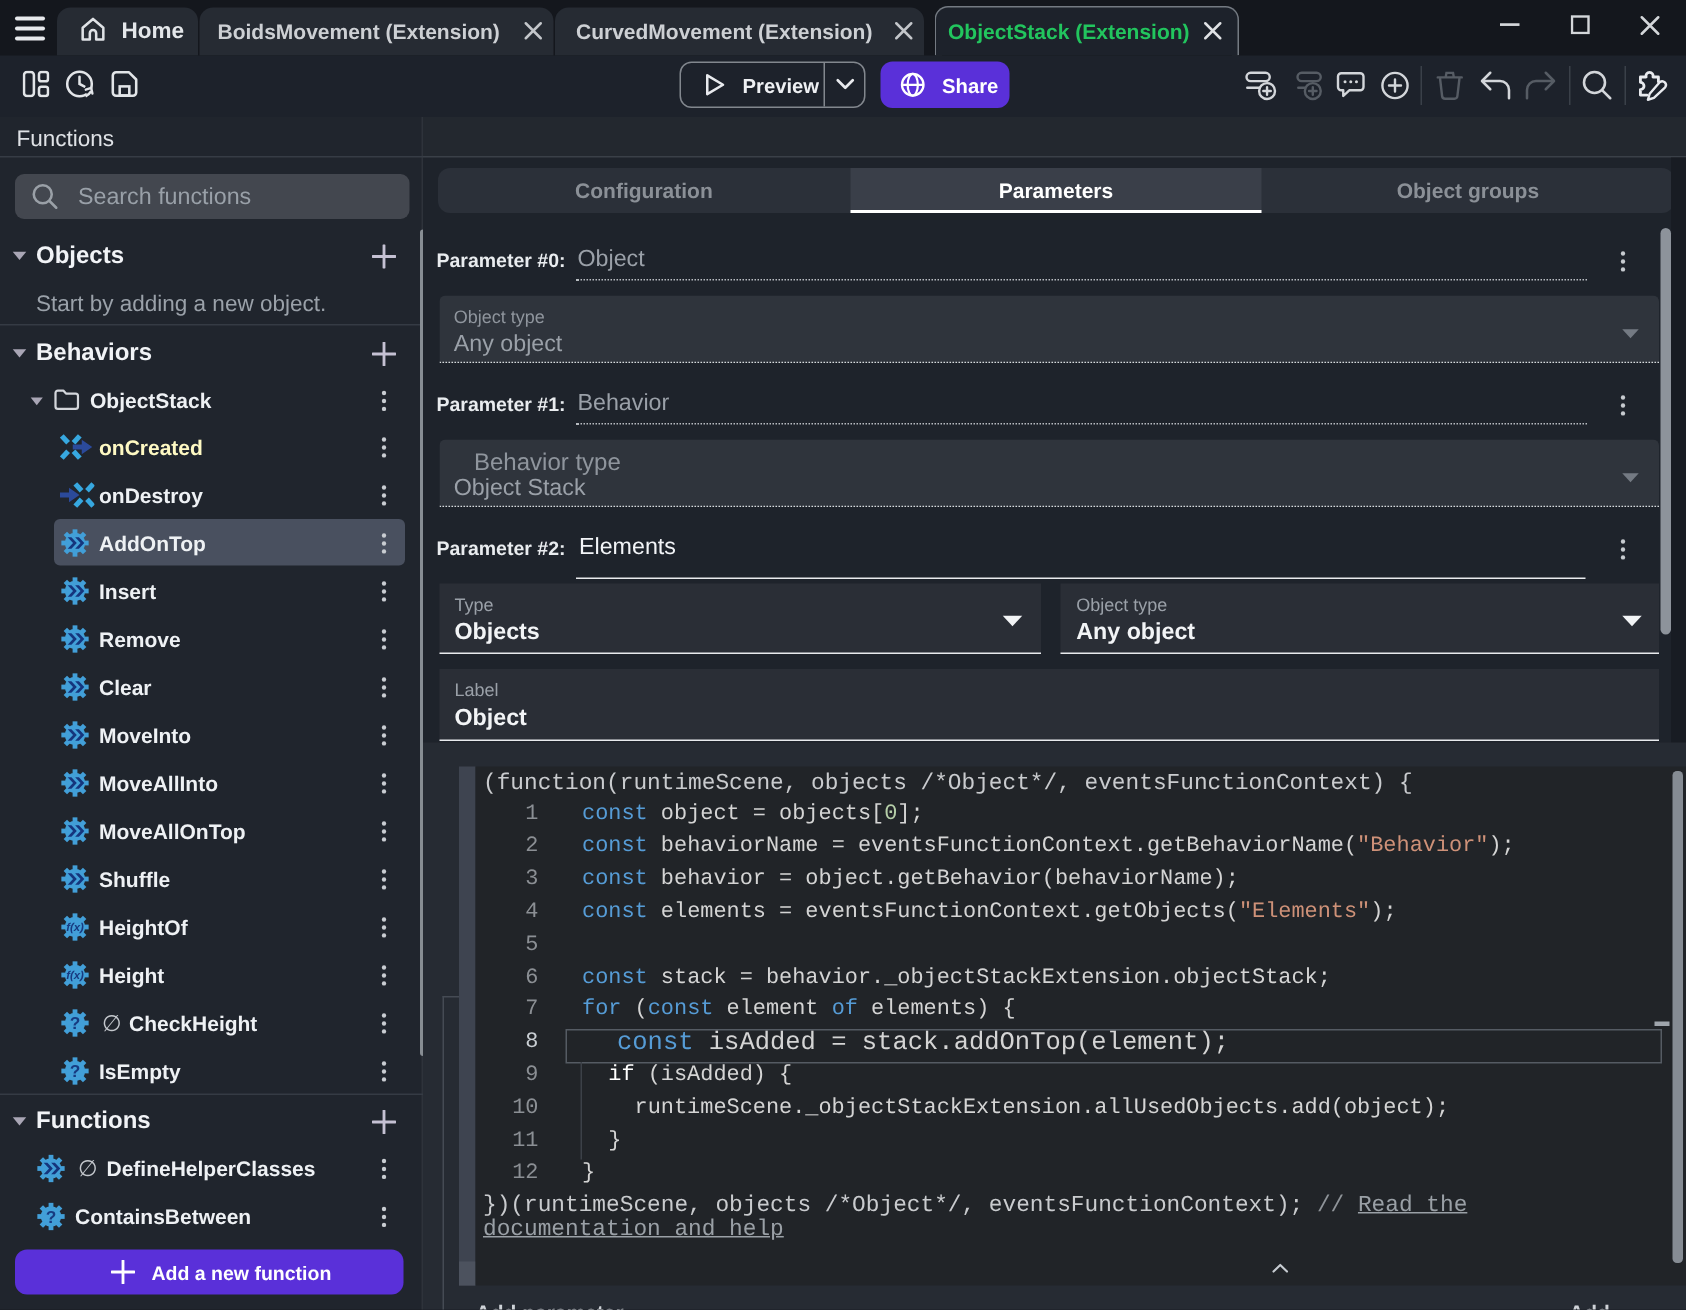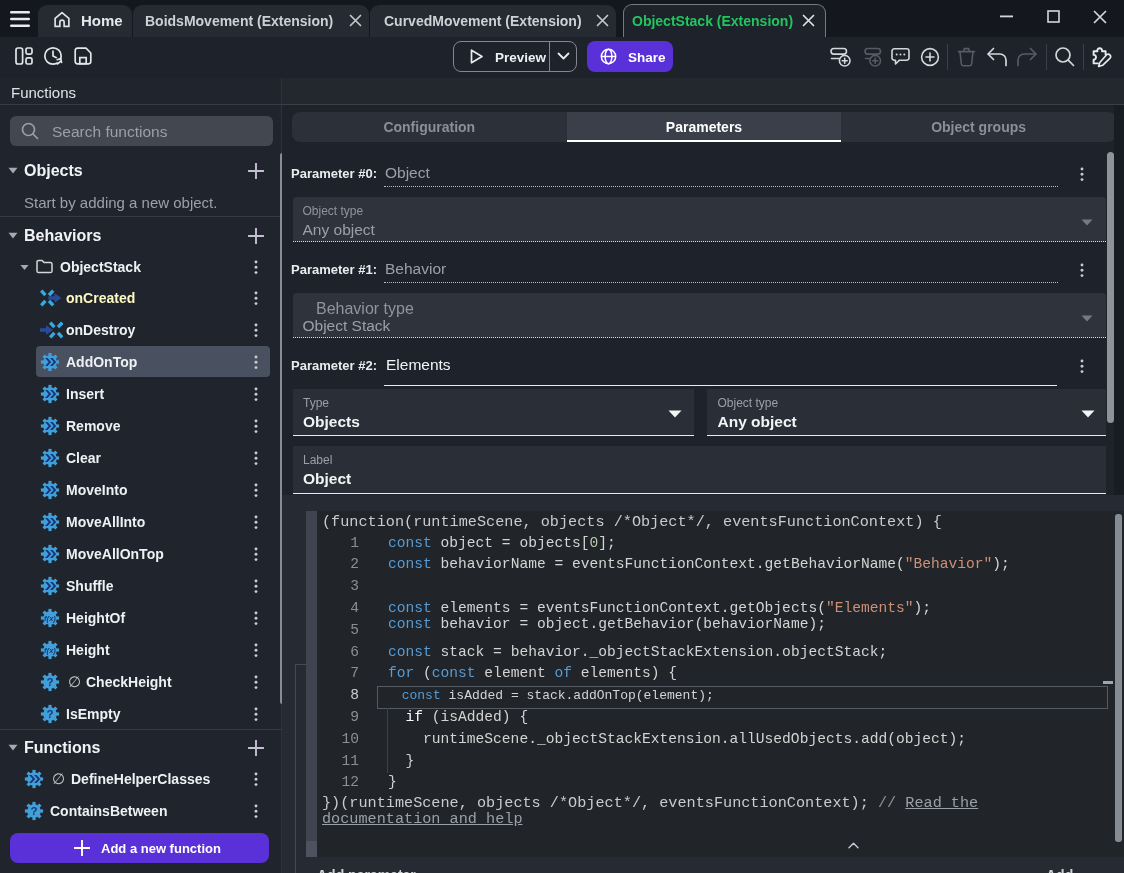--- a/index.html
+++ b/index.html
@@ -446,31 +446,31 @@
 <div class="abs" style="left:294.5px;top:664px;width:12px;height:1px;background:#454b54;"></div>
 <div class="abs" style="left:306px;top:511px;width:10.5px;height:346px;background:#3e4450;"></div>
 <div class="abs" style="left:306px;top:841px;width:10.5px;height:16px;background:#4c525e;"></div>
 <div class="abs" id="editor" style="left:316.5px;top:511px;width:807.5px;height:346px;background:#212428;"></div>
 <div class="abs" style="left:322px;top:513px;font-size:15.2px;font-family:'Liberation Mono',monospace;color:#c9cbce;white-space:pre;">(function(runtimeScene, objects /*Object*/, eventsFunctionContext) {</div>
 <div class="abs" style="left:316.5px;top:532.5px;width:42.5px;height:21.8px;line-height:21.8px;font-size:14.6px;font-family:'Liberation Mono',monospace;color:#8b8f94;text-align:right;">1</div>
 <div class="abs" style="left:370.5px;top:532.5px;height:21.8px;line-height:21.8px;font-size:14.6px;font-family:'Liberation Mono',monospace;color:#d4d4d4;white-space:pre;">  <span style="color:#569cd6">const</span> object = objects[<span style="color:#b5cea8">0</span>];</div>
 <div class="abs" style="left:316.5px;top:554.3px;width:42.5px;height:21.8px;line-height:21.8px;font-size:14.6px;font-family:'Liberation Mono',monospace;color:#8b8f94;text-align:right;">2</div>
 <div class="abs" style="left:370.5px;top:554.3px;height:21.8px;line-height:21.8px;font-size:14.6px;font-family:'Liberation Mono',monospace;color:#d4d4d4;white-space:pre;">  <span style="color:#569cd6">const</span> behaviorName = eventsFunctionContext.getBehaviorName(<span style="color:#ce9178">"Behavior"</span>);</div>
 <div class="abs" style="left:316.5px;top:576.1px;width:42.5px;height:21.8px;line-height:21.8px;font-size:14.6px;font-family:'Liberation Mono',monospace;color:#8b8f94;text-align:right;">3</div>
-<div class="abs" style="left:370.5px;top:576.1px;height:21.8px;line-height:21.8px;font-size:14.6px;font-family:'Liberation Mono',monospace;color:#d4d4d4;white-space:pre;margin-top:38px;">  <span style="color:#569cd6">const</span> behavior = object.getBehavior(behaviorName);</div>
+<div class="abs" style="left:370.5px;top:576.1px;height:21.8px;line-height:21.8px;font-size:14.6px;font-family:'Liberation Mono',monospace;color:#d4d4d4;white-space:pre;">  <span style="color:#569cd6">const</span> behavior = object.getBehavior(behaviorName);</div>
 <div class="abs" style="left:316.5px;top:597.9px;width:42.5px;height:21.8px;line-height:21.8px;font-size:14.6px;font-family:'Liberation Mono',monospace;color:#8b8f94;text-align:right;">4</div>
 <div class="abs" style="left:370.5px;top:597.9px;height:21.8px;line-height:21.8px;font-size:14.6px;font-family:'Liberation Mono',monospace;color:#d4d4d4;white-space:pre;">  <span style="color:#569cd6">const</span> elements = eventsFunctionContext.getObjects(<span style="color:#ce9178">"Elements"</span>);</div>
 <div class="abs" style="left:316.5px;top:619.7px;width:42.5px;height:21.8px;line-height:21.8px;font-size:14.6px;font-family:'Liberation Mono',monospace;color:#8b8f94;text-align:right;">5</div>
 <div class="abs" style="left:370.5px;top:619.7px;height:21.8px;line-height:21.8px;font-size:14.6px;font-family:'Liberation Mono',monospace;color:#d4d4d4;white-space:pre;"></div>
 <div class="abs" style="left:316.5px;top:641.5px;width:42.5px;height:21.8px;line-height:21.8px;font-size:14.6px;font-family:'Liberation Mono',monospace;color:#8b8f94;text-align:right;">6</div>
 <div class="abs" style="left:370.5px;top:641.5px;height:21.8px;line-height:21.8px;font-size:14.6px;font-family:'Liberation Mono',monospace;color:#d4d4d4;white-space:pre;">  <span style="color:#569cd6">const</span> stack = behavior._objectStackExtension.objectStack;</div>
 <div class="abs" style="left:316.5px;top:663.3px;width:42.5px;height:21.8px;line-height:21.8px;font-size:14.6px;font-family:'Liberation Mono',monospace;color:#8b8f94;text-align:right;">7</div>
 <div class="abs" style="left:370.5px;top:663.3px;height:21.8px;line-height:21.8px;font-size:14.6px;font-family:'Liberation Mono',monospace;color:#d4d4d4;white-space:pre;">  <span style="color:#569cd6">for</span> (<span style="color:#569cd6">const</span> element <span style="color:#569cd6">of</span> elements) {</div>
 <div class="abs" style="left:316.5px;top:685.1px;width:42.5px;height:21.8px;line-height:21.8px;font-size:14.6px;font-family:'Liberation Mono',monospace;color:#c9ced3;text-align:right;">8</div>
-<div class="abs" style="left:370.5px;top:685.1px;height:21.8px;line-height:21.8px;font-size:13px;font-family:'Liberation Mono',monospace;color:#d4d4d4;white-space:pre;">    <span style="color:#569cd6">const</span> isAdded = stack.addOnTop(element);</div>
+<div class="abs" style="left:370.5px;top:685.1px;height:21.8px;line-height:21.8px;font-size:17px;font-family:'Liberation Mono',monospace;color:#d4d4d4;white-space:pre;">    <span style="color:#569cd6">const</span> isAdded = stack.addOnTop(element);</div>
 <div class="abs" style="left:316.5px;top:706.9px;width:42.5px;height:21.8px;line-height:21.8px;font-size:14.6px;font-family:'Liberation Mono',monospace;color:#8b8f94;text-align:right;">9</div>
 <div class="abs" style="left:370.5px;top:706.9px;height:21.8px;line-height:21.8px;font-size:14.6px;font-family:'Liberation Mono',monospace;color:#d4d4d4;white-space:pre;">    <span style="color:#ffffff">if</span> (isAdded) {</div>
 <div class="abs" style="left:316.5px;top:728.7px;width:42.5px;height:21.8px;line-height:21.8px;font-size:14.6px;font-family:'Liberation Mono',monospace;color:#8b8f94;text-align:right;">10</div>
 <div class="abs" style="left:370.5px;top:728.7px;height:21.8px;line-height:21.8px;font-size:14.6px;font-family:'Liberation Mono',monospace;color:#d4d4d4;white-space:pre;">      runtimeScene._objectStackExtension.allUsedObjects.add(object);</div>
 <div class="abs" style="left:316.5px;top:750.5px;width:42.5px;height:21.8px;line-height:21.8px;font-size:14.6px;font-family:'Liberation Mono',monospace;color:#8b8f94;text-align:right;">11</div>
 <div class="abs" style="left:370.5px;top:750.5px;height:21.8px;line-height:21.8px;font-size:14.6px;font-family:'Liberation Mono',monospace;color:#d4d4d4;white-space:pre;">    }</div>
 <div class="abs" style="left:316.5px;top:772.3px;width:42.5px;height:21.8px;line-height:21.8px;font-size:14.6px;font-family:'Liberation Mono',monospace;color:#8b8f94;text-align:right;">12</div>
 <div class="abs" style="left:370.5px;top:772.3px;height:21.8px;line-height:21.8px;font-size:14.6px;font-family:'Liberation Mono',monospace;color:#d4d4d4;white-space:pre;">  }</div>
 <div class="abs" style="left:377px;top:686.0px;width:731px;height:23px;border:1px solid #555b63;box-sizing:border-box;"></div>
 <div class="abs" style="left:386.5px;top:708px;width:1px;height:65px;background:#3c4148;"></div>

